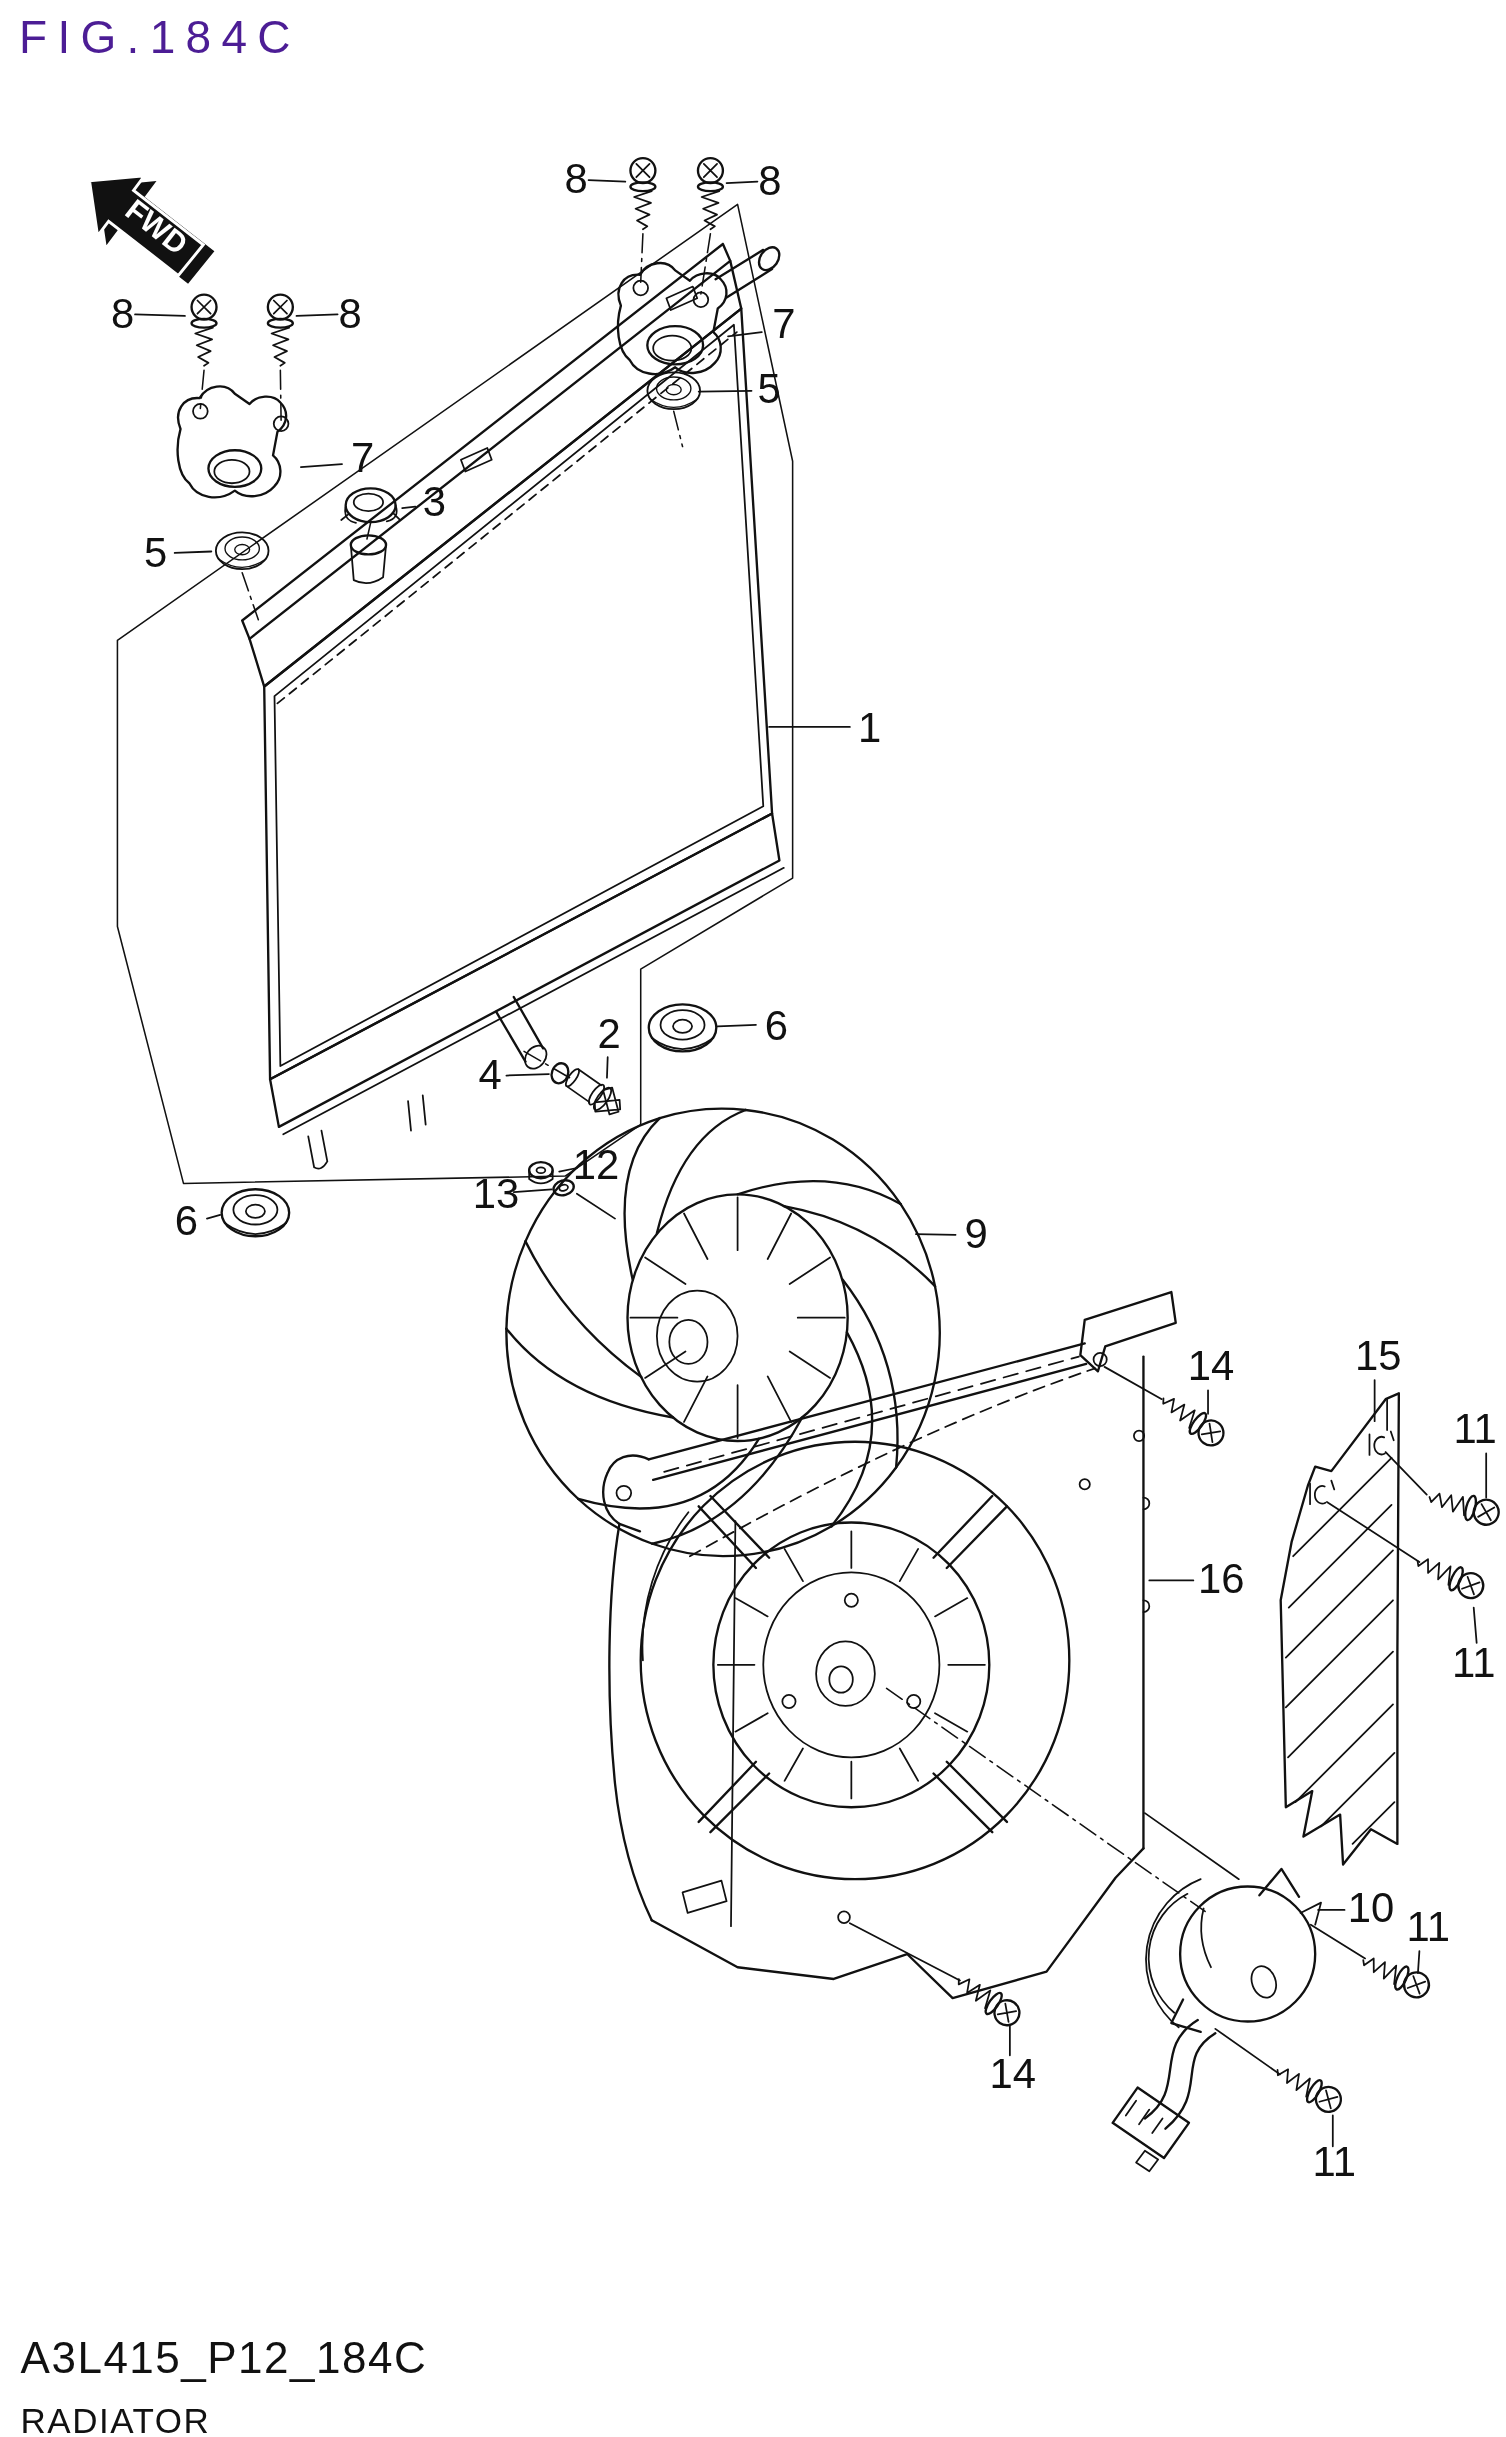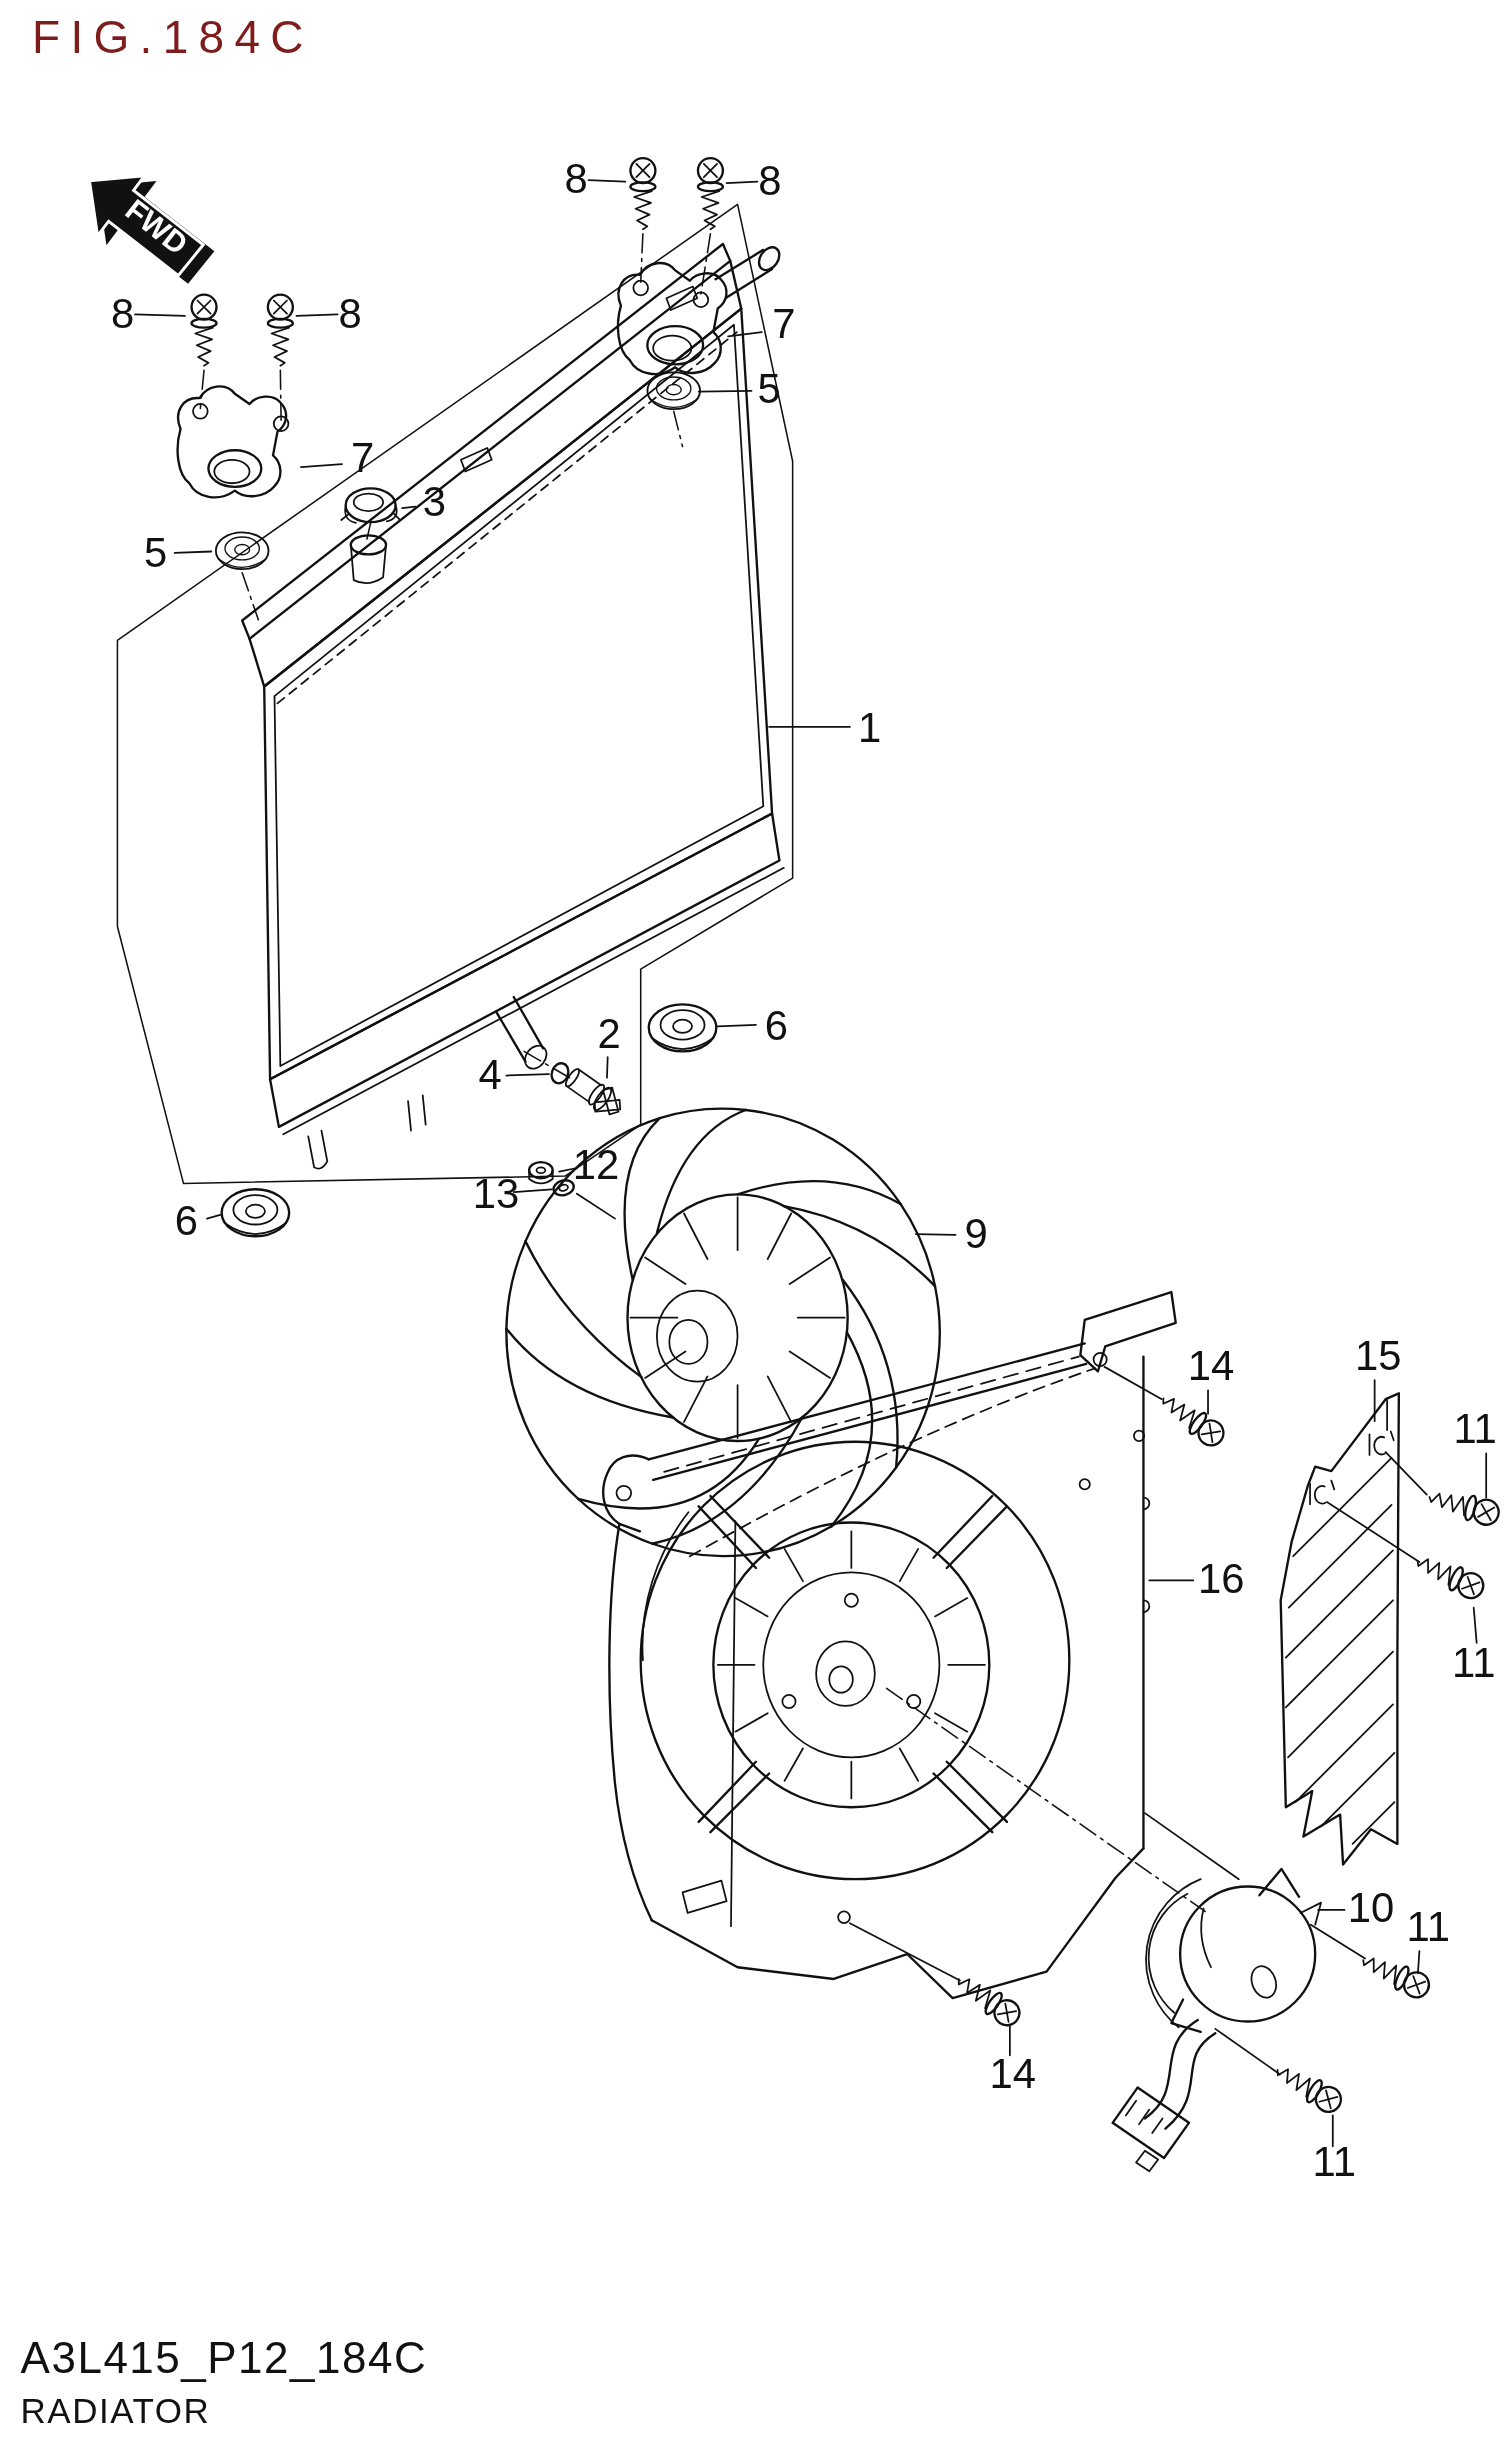--- a/index.html
+++ b/index.html
@@ -1,22 +1,22 @@
 <!DOCTYPE html>
 <html style="font-size:11.7px"><head>
 <meta charset="utf-8">
 <style>
   html,body{margin:0;padding:0;background:#fff;}
   .page{position:relative;width:1506px;height:2438px;background:#ffffff;overflow:hidden;
         font-family:"Liberation Sans", sans-serif;color:#111;}
-  .fig-title{position:absolute;top:10.3px;left:32px;font-size:46px;font-weight:500;
-             letter-spacing:10.3px;color:#7f1d1d;white-space:nowrap;}
+  .fig-title{position:absolute;top:10.3px;left:19px;font-size:46px;font-weight:500;
+             letter-spacing:10.3px;color:#4c1d95;white-space:nowrap;}
   .footer{position:absolute;top:2336px;left:20.6px;line-height:1.0;}
   .footer .code{font-size:44px;letter-spacing:1.5px;}
-  .footer .name{font-size:35px;letter-spacing:1.5px;margin-top:13px;}
+  .footer .name{font-size:35px;letter-spacing:1.5px;margin-top:23px;}
   svg{position:absolute;top:0;left:0;}
   svg *{vector-effect:none;}
   .ln{stroke:#111;fill:none;stroke-linecap:round;stroke-linejoin:round;}
   .w3{stroke-width:3.2;}
   .w2{stroke-width:2.4;}
   .thin{stroke-width:2.1;}
   .co{font-size:57px;fill:#111;text-anchor:middle;font-family:"Liberation Sans",sans-serif;}
 </style>
 </head>
 <body>

